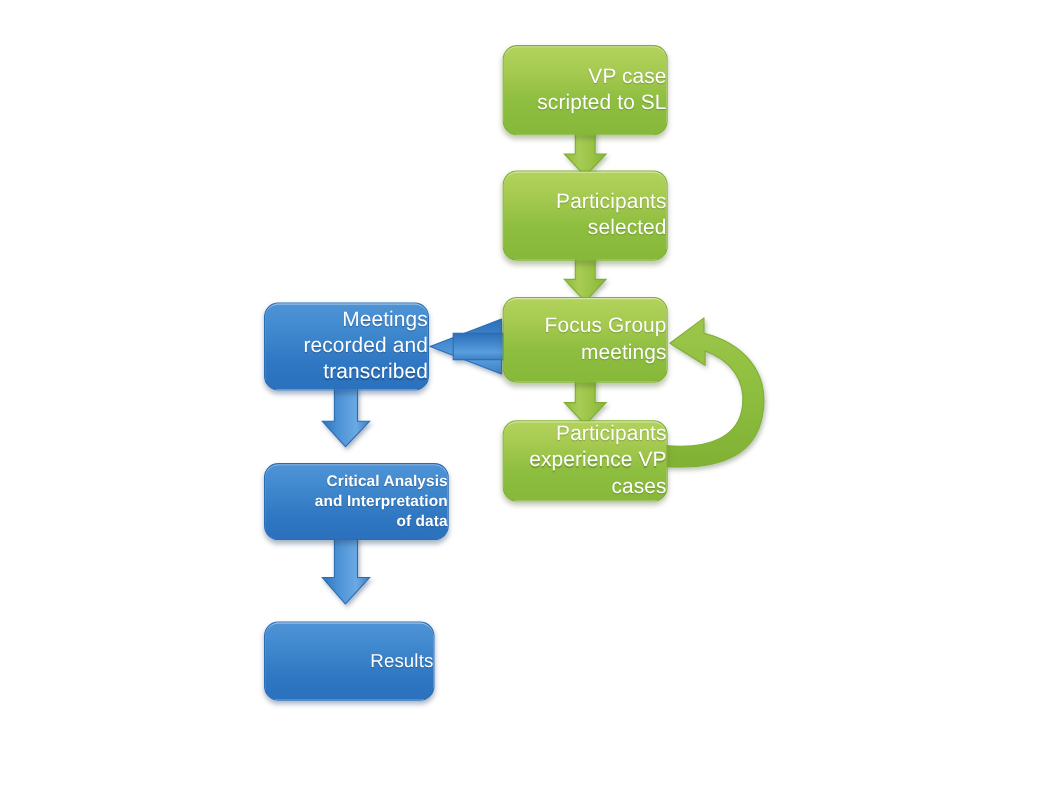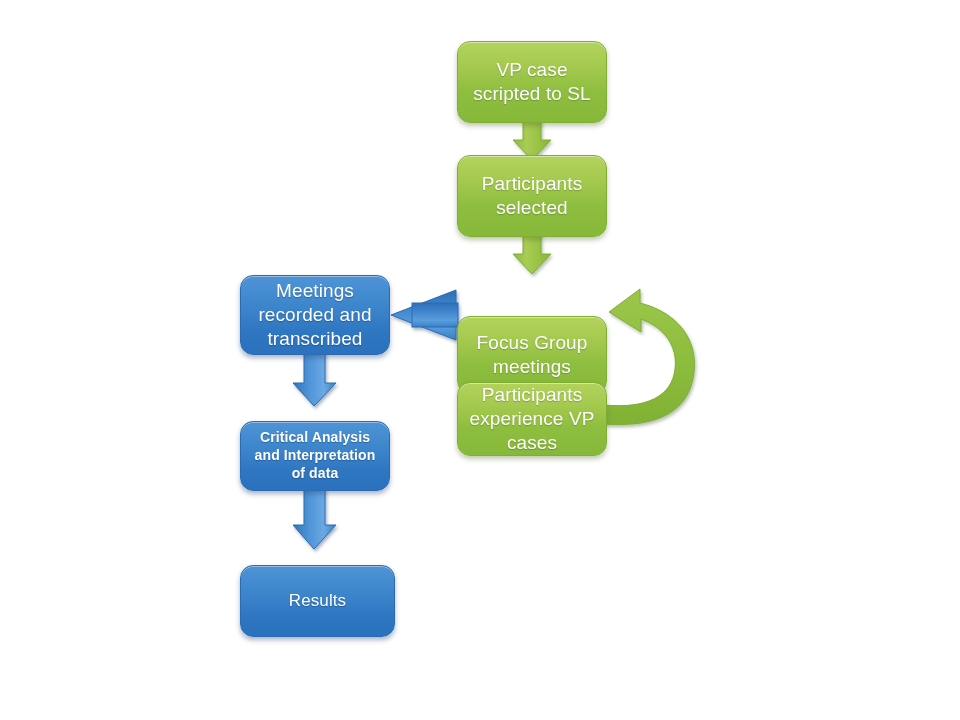--- a/index.html
+++ b/index.html
@@ -23,21 +23,21 @@
     background: #ffffff;
   }
 
   
   .node {
     position: absolute;
     box-sizing: border-box;
     display: flex;
     align-items: center;
     justify-content: center;
-    text-align: center;
+    text-align: right;
     color: #ffffff;
     border-radius: 13px;
     z-index: 5;
   }
   .node .label {
     display: block;
     width: 100%;
     line-height: 1.28;
     letter-spacing: 0.1px;
   }
@@ -54,25 +54,25 @@
     background: linear-gradient(to bottom, #4e93d6 0%, #4189ce 30%, #2f77c2 70%, #2b71bd 100%);
     border: 1px solid #2a6cb4;
     box-shadow: 0 3px 5px rgba(40,70,110,0.40),
                 inset 0 1px 0 rgba(255,255,255,0.40);
     text-shadow: 0 1px 1px rgba(20,50,90,0.45);
   }
 
   
   #node-vp-case        { left:457px; top:41px;  width:150px; height:82px; font-size:19px; }
   #node-participants-selected { left:457px; top:155px; width:150px; height:82px; font-size:19px; }
-  #node-focus-group    { left:457px; top:270px; width:150px; height:78px; font-size:19px;margin-top:46px; }
+  #node-focus-group    { left:457px; top:270px; width:150px; height:78px; font-size:19px; }
   #node-participants-experience { left:457px; top:382px; width:150px; height:74px; font-size:19px; }
 
   #node-meetings       { left:240px; top:275px; width:150px; height:80px; font-size:19px; }
-  #node-critical       { left:240px; top:421px; width:150px; height:70px; font-size:14px; font-weight:bold; }
+  #node-critical       { left:240px; top:421px; width:168px; height:70px; font-size:14px; font-weight:bold; }
   #node-results        { left:240px; top:565px; width:155px; height:72px; font-size:17px; }
 
   
   #arrows {
     position: absolute;
     left: 0; top: 0;
     width: 960px;
     height: 720px;
     z-index: 2;
   }

